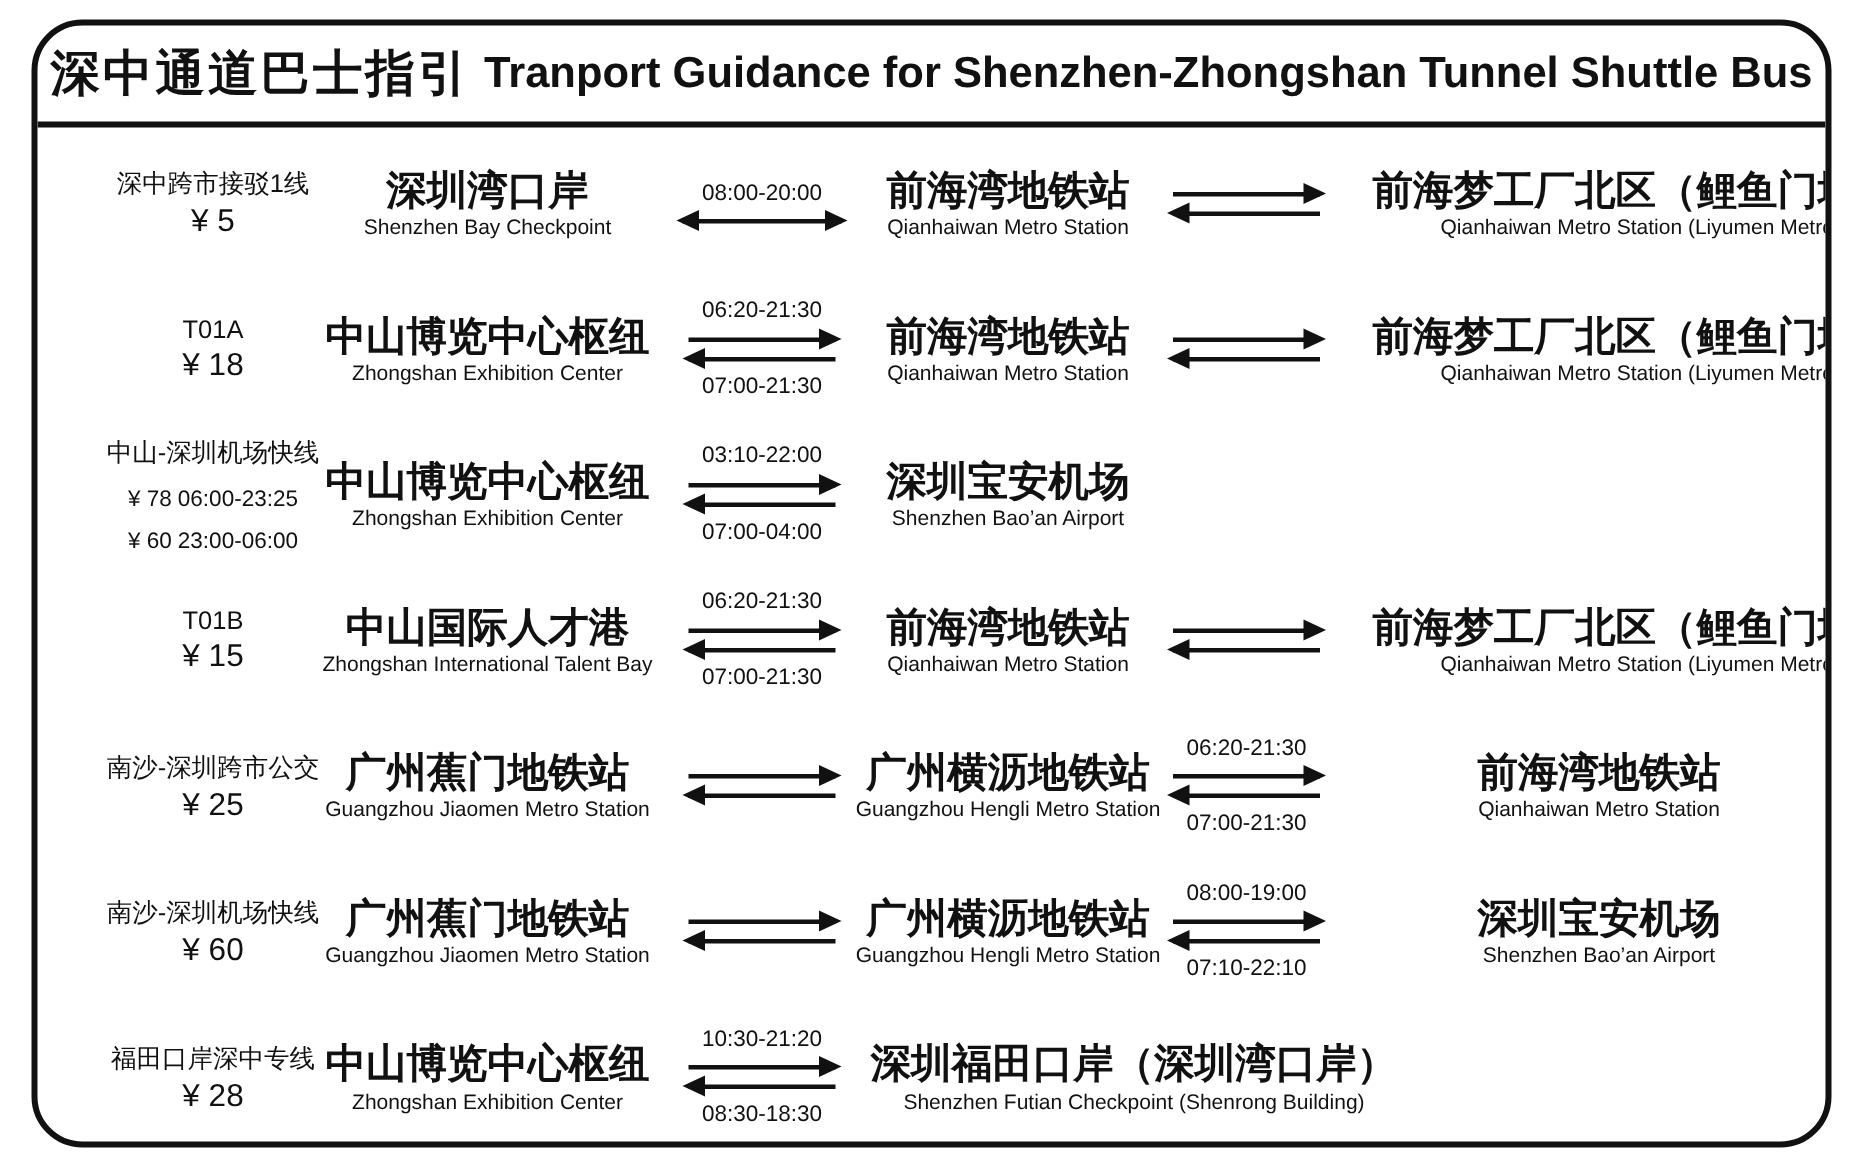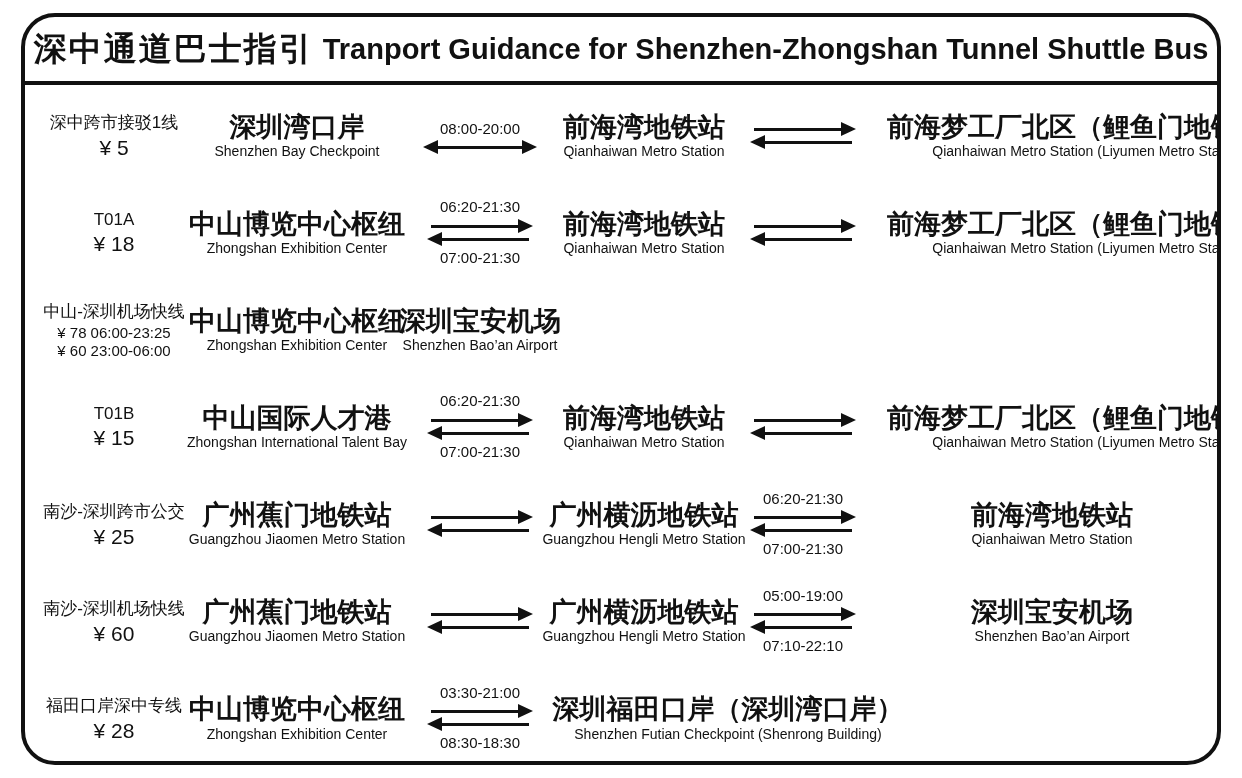--- a/index.html
+++ b/index.html
@@ -1,26 +1,26 @@
 <!DOCTYPE html>
 <html><head>
 <meta charset="utf-8">
 <style>
   html,body{margin:0;padding:0;background:#fff;}
   body{width:1242px;height:778px;font-family:"Liberation Sans","DejaVu Sans",sans-serif;color:#111;}
   .board{position:absolute;left:21px;top:13px;width:1200px;height:752px;border:4px solid #111;border-radius:34px;background:#fff;box-sizing:border-box;overflow:hidden;}
   .header{height:64px;display:flex;align-items:center;justify-content:center;gap:9px;border-bottom:4px solid #111;}
   .title-zh{font-size:33px;font-weight:bold;letter-spacing:2px;}
   .title-en{font-size:29px;font-weight:600;}
-  .rows{display:flex;flex-direction:column;justify-content:space-around;height:680px;padding-top:2px;}
+  .rows{display:flex;flex-direction:column;justify-content:space-around;height:680px;padding-top:2px;padding-left:28px;}
   .row{display:grid;grid-template-columns:178px 188px 178px 150px 168px 1fr;align-items:center;height:97px;}
   .cell{display:flex;flex-direction:column;align-items:center;justify-content:center;text-align:center;}
   .route-name{font-size:17px;font-weight:500;white-space:nowrap;}
   .route-fare{font-size:21px;font-weight:500;margin-top:2px;}
-  .fare-line{display:flex;gap:4px;font-size:15px;font-weight:500;white-space:nowrap;margin-top:1px;}
+  .fare-line{display:flex;gap:4px;font-size:15px;font-weight:500;white-space:nowrap;margin-top:11px;}
   .station .zh{font-size:27px;font-weight:600;white-space:nowrap;line-height:1.15;}
   .station .en{font-size:14px;white-space:nowrap;line-height:1.2;}
   .linkbox{gap:0;}
   .time{font-size:15px;line-height:1.1;margin:4px 0;white-space:nowrap;}
   .arrow{position:relative;width:98px;height:3px;background:#111;margin:5px 0;}
   .arrow.right::after{content:"";position:absolute;right:-4px;top:-6px;border-left:15px solid #111;border-top:7px solid transparent;border-bottom:7px solid transparent;}
   .arrow.left::before{content:"";position:absolute;left:-4px;top:-6px;border-right:15px solid #111;border-top:7px solid transparent;border-bottom:7px solid transparent;}
   .arrow.double{width:106px;}
   .arrow.double::after{content:"";position:absolute;right:-4px;top:-6px;border-left:15px solid #111;border-top:7px solid transparent;border-bottom:7px solid transparent;}
   .arrow.double::before{content:"";position:absolute;left:-4px;top:-6px;border-right:15px solid #111;border-top:7px solid transparent;border-bottom:7px solid transparent;}
@@ -102,20 +102,26 @@
         </div>
         <div class="fare-line">
           <span>¥ 60</span>
           <span>23:00-06:00</span>
         </div>
       </div>
       <div class="cell station">
         <div class="zh">中山博览中心枢纽</div>
         <div class="en">Zhongshan Exhibition Center</div>
       </div>
+      <div class="cell linkbox">
+        <div class="time">03:10-22:00</div>
+        <div class="arrow right"></div>
+        <div class="arrow left"></div>
+        <div class="time">07:00-04:00</div>
+      </div>
       <div class="cell station">
         <div class="zh">深圳宝安机场</div>
         <div class="en">Shenzhen Bao’an Airport</div>
       </div>
     </div>
 
     <div class="row">
       <div class="cell">
         <div class="route-name">T01B</div>
         <div class="route-fare">¥ 15</div>
@@ -184,42 +190,42 @@
       </div>
       <div class="cell linkbox">
         <div class="arrow right"></div>
         <div class="arrow left"></div>
       </div>
       <div class="cell station">
         <div class="zh">广州横沥地铁站</div>
         <div class="en">Guangzhou Hengli Metro Station</div>
       </div>
       <div class="cell linkbox">
-        <div class="time">05:00-19:00</div>
+        <div class="time">08:00-19:00</div>
         <div class="arrow right"></div>
         <div class="arrow left"></div>
         <div class="time">07:10-22:10</div>
       </div>
       <div class="cell station">
         <div class="zh">深圳宝安机场</div>
         <div class="en">Shenzhen Bao’an Airport</div>
       </div>
     </div>
 
     <div class="row">
       <div class="cell">
         <div class="route-name">福田口岸深中专线</div>
         <div class="route-fare">¥ 28</div>
       </div>
       <div class="cell station">
         <div class="zh">中山博览中心枢纽</div>
         <div class="en">Zhongshan Exhibition Center</div>
       </div>
       <div class="cell linkbox">
-        <div class="time">03:30-21:00</div>
+        <div class="time">10:30-21:20</div>
         <div class="arrow right"></div>
         <div class="arrow left"></div>
         <div class="time">08:30-18:30</div>
       </div>
       <div class="cell station span2">
         <div class="zh">深圳福田口岸（深圳湾口岸）</div>
         <div class="en">Shenzhen Futian Checkpoint (Shenrong Building)</div>
       </div>
     </div>
 

